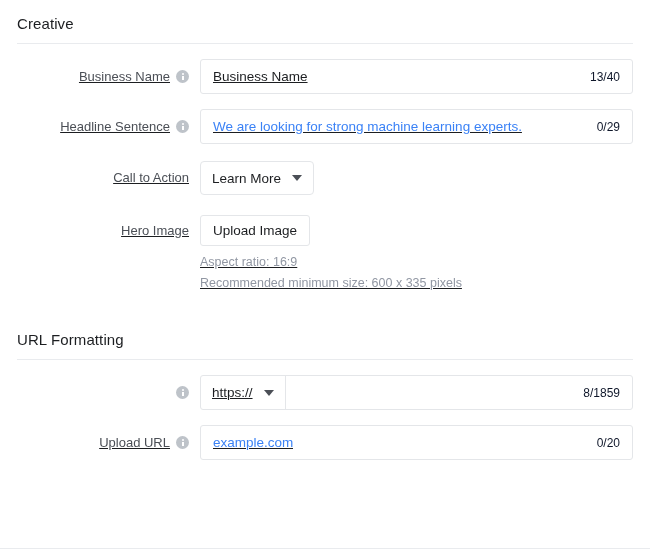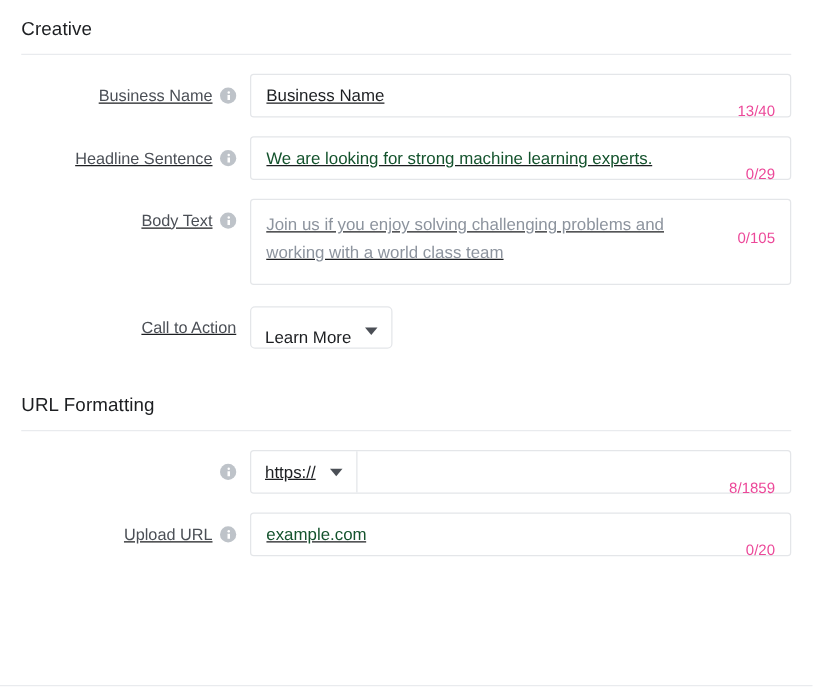--- a/index.html
+++ b/index.html
@@ -116,30 +116,29 @@
     padding: 0 12px;
   }
   .field-value {
     font-size: 13.5px;
     color: #1c1e21;
     line-height: 17px;
     white-space: nowrap;
     overflow: hidden;
   }
   .field-value.placeholder {
-    color: #14532d;
+    color: #3b82f6;
   }
   .counter {
     position: absolute;
     right: 12px;
     top: 9px;
     font-size: 12px;
-    color: #ec4899;
+    color: #0f172a;
     line-height: 16px;
-    margin-top: 12px;
   }
 
   
   .textarea {
     position: relative;
     border: 1px solid #e4e6e9;
     border-radius: 3px;
     background: #ffffff;
     height: 69px;
     box-sizing: border-box;
@@ -151,21 +150,21 @@
     color: #8d949e;
     width: 342px;
   }
   .textarea .counter {
     top: 10px;
   }
 
   
   .dropdown {
     display: inline-flex;
-    align-items: flex-start;
+    align-items: center;
     border: 1px solid #e4e6e9;
     border-radius: 4px;
     background: #ffffff;
     height: 33px;
     padding: 16px 11px;
     box-sizing: border-box;
     font-size: 13.5px;
     color: #1c1e21;
   }
   .caret {
@@ -271,45 +270,45 @@
         <span class="info-icon"></span>
       </div>
       <div class="row-control">
         <div class="field">
           <span class="field-value placeholder">We are looking for strong machine learning experts.</span>
           <span class="counter">0/29</span>
         </div>
       </div>
     </div>
 
-    <div class="row">
-      <div class="row-label">
-        <span class="label-text">Body Text</span>
-        <span class="info-icon"></span>
-      </div>
-      <div class="row-control">
-        <div class="textarea">
-          <div class="ta-text">Join us if you enjoy solving challenging problems and working with a world class team</div>
-          <span class="counter">0/105</span>
-        </div>
-      </div>
-    </div>
 
     <div class="row" style="margin-top:17px;">
       <div class="row-label" style="height:33px;">
         <span class="label-text">Call to Action</span>
       </div>
       <div class="row-control">
         <div class="dropdown">
           <span>Learn More</span>
           <span class="caret"></span>
         </div>
       </div>
     </div>
 
+    <div class="row" style="margin-top:20px;">
+      <div class="row-label" style="height:31px;">
+        <span class="label-text">Hero Image</span>
+      </div>
+      <div class="row-control">
+        <div class="btn">
+          <span>Upload Image</span>
+        </div>
+        <div class="helper">Aspect ratio: 16:9</div>
+        <div class="helper" style="margin-top:0;">Recommended minimum size: 600 x 335 pixels</div>
+      </div>
+    </div>
 
   </div>
 
   <div class="gap-section"></div>
 
   <div class="section">
     <div class="section-title">URL Formatting</div>
     <div class="section-rule"></div>
   </div>
 

